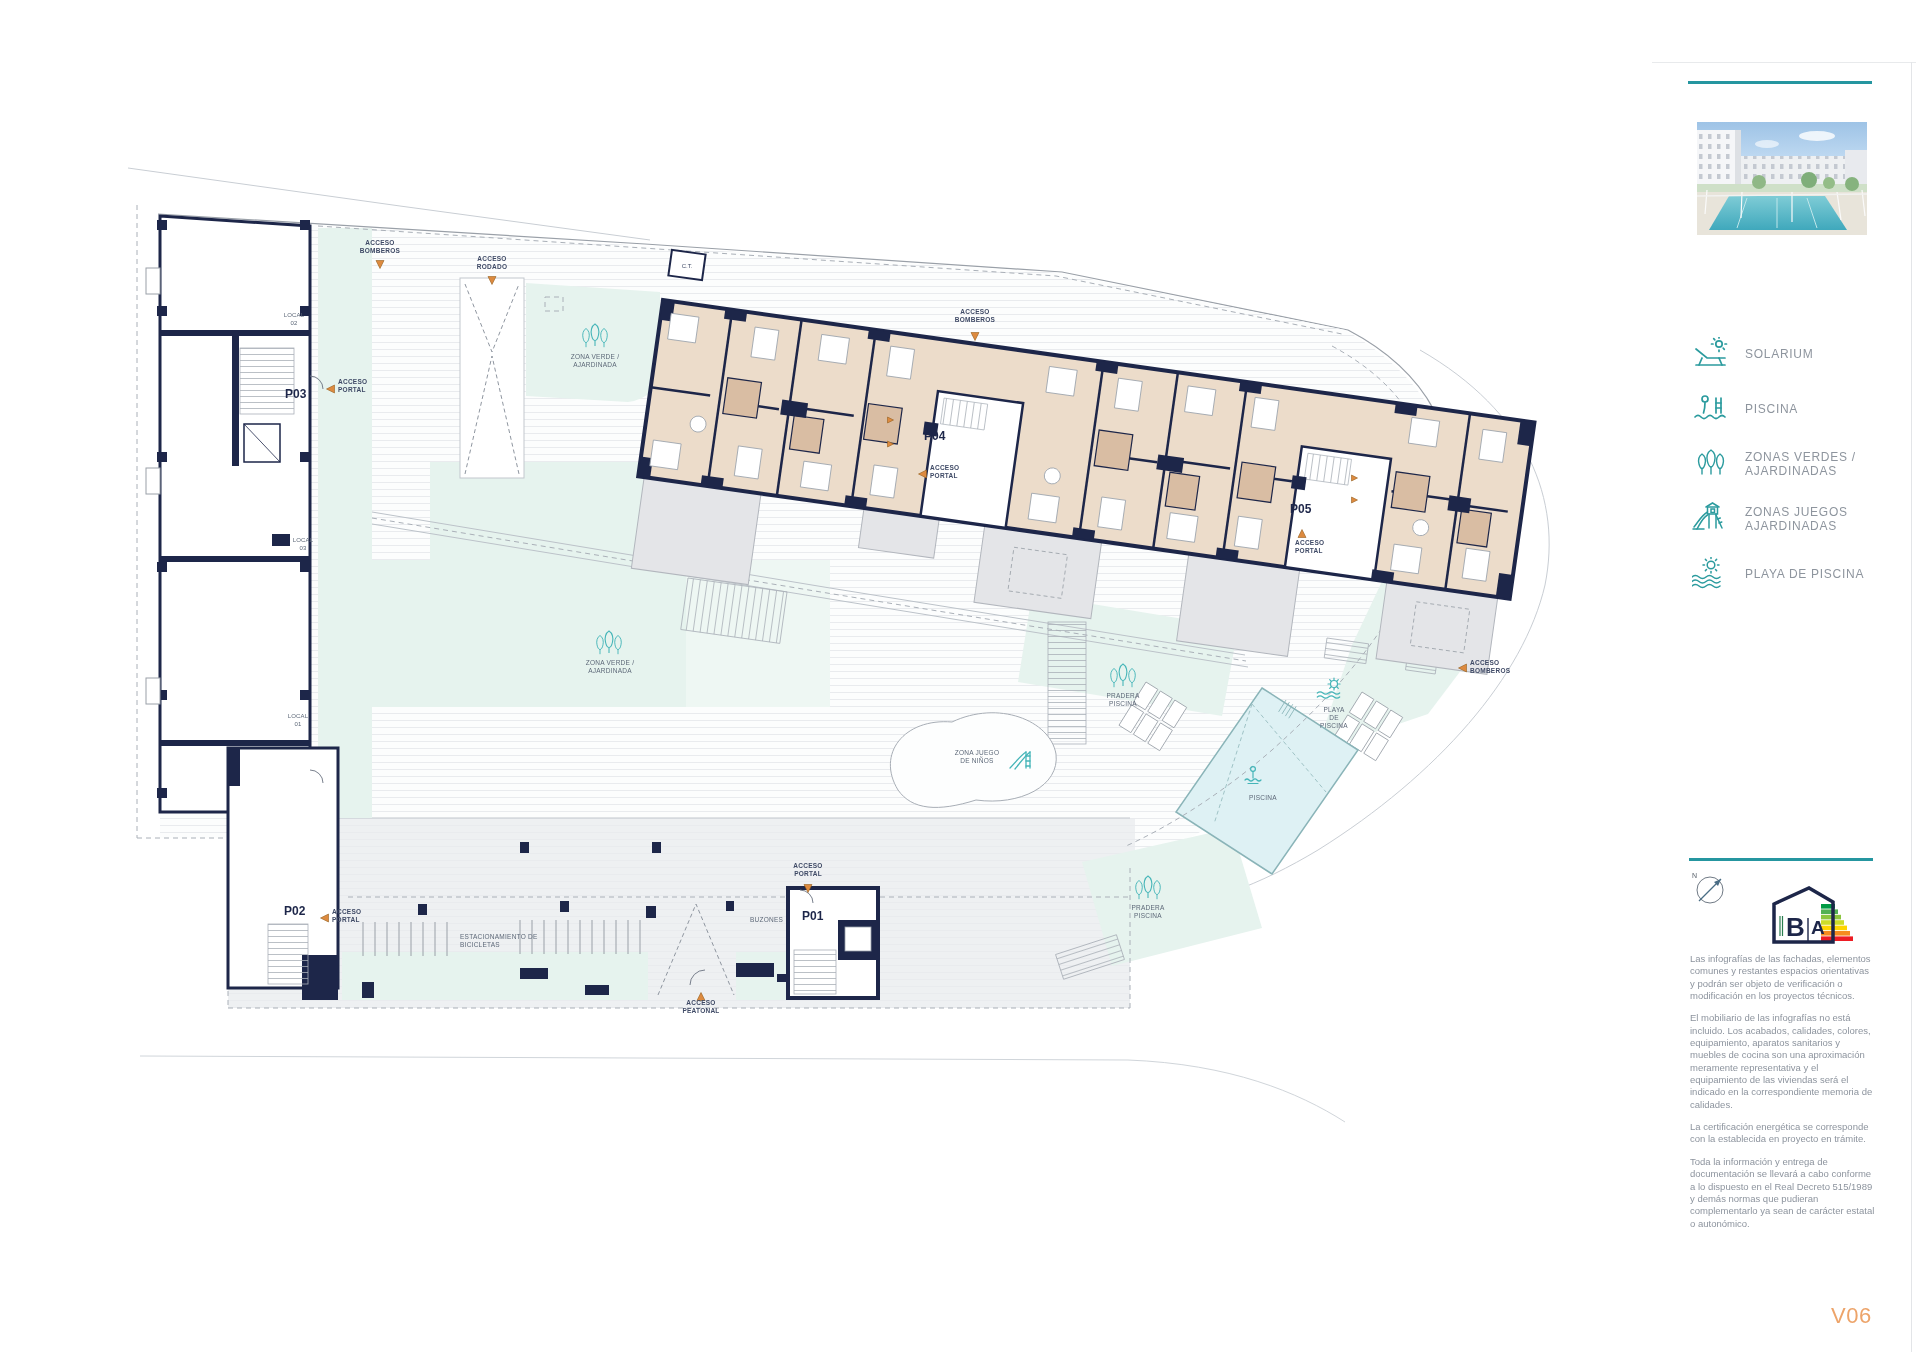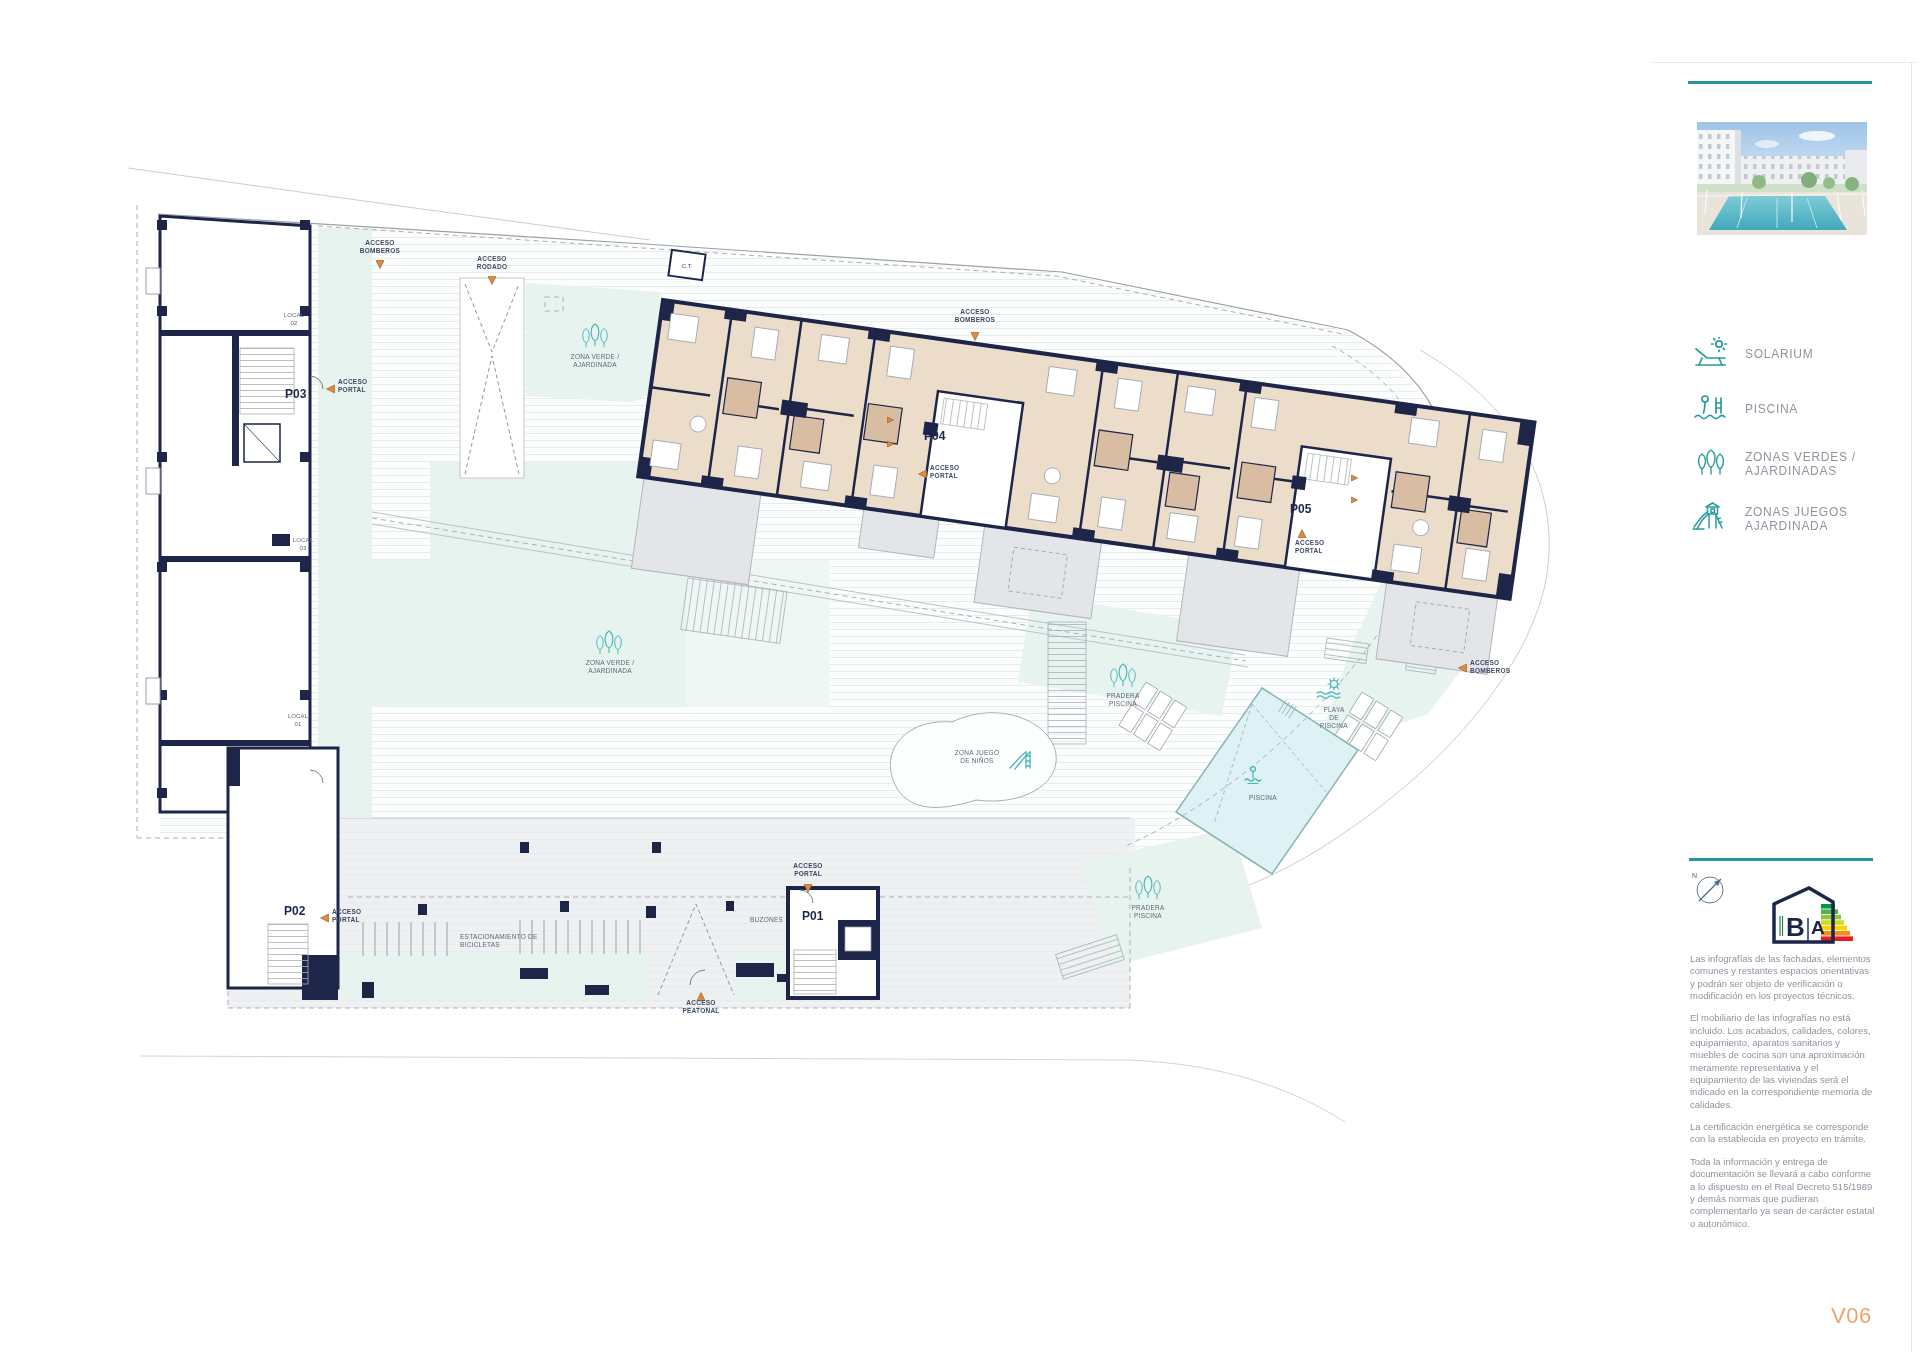--- a/index.html
+++ b/index.html
@@ -550,21 +550,38 @@
       <rect x="19" y="7" width="3.5" height="3.5"></rect>
       <line x1="17" y1="12" x2="17" y2="26"></line>
           <line x1="24" y1="12" x2="24" y2="26"></line>
       <path d="M15.5,10 C9,14 7,19 2,25"></path>
           <path d="M15.5,13 C10.5,16 9,20 5,27"></path>
       <line x1="24" y1="13" x2="30" y2="26"></line>
           <line x1="25.5" y1="17" x2="28.3" y2="16"></line>
       <line x1="27" y1="21" x2="29.8" y2="20"></line>
           <line x1="1" y1="27" x2="12" y2="27"></line>
     </svg>
-    <span class="legend-label">ZONAS JUEGOS AJARDINADA</span>
+    <span class="legend-label">ZONAS JUEGOS AJARDINADAS</span>
+  </div>
+  <div class="legend-row">
+    <svg class="legend-icon" viewBox="0 0 38 34" fill="none" stroke="#2b9b9e" stroke-width="1.5" stroke-linecap="round">
+      <circle cx="19" cy="8" r="3.8"></circle>
+      <line x1="19" y1="1.5" x2="19" y2="0"></line>
+          <line x1="19" y1="14.5" x2="19" y2="16"></line>
+      <line x1="12.5" y1="8" x2="11" y2="8"></line>
+          <line x1="25.5" y1="8" x2="27" y2="8"></line>
+      <line x1="14.5" y1="3.5" x2="13.4" y2="2.4"></line>
+          <line x1="23.5" y1="3.5" x2="24.6" y2="2.4"></line>
+      <line x1="14.5" y1="12.5" x2="13.4" y2="13.6"></line>
+          <line x1="23.5" y1="12.5" x2="24.6" y2="13.6"></line>
+      <path d="M5,20 q3.5,-3 7,0 q3.5,3 7,0 q3.5,-3 7,0 q3.5,3 7,0" transform="translate(-5,0)"></path>
+      <path d="M5,24.5 q3.5,-3 7,0 q3.5,3 7,0 q3.5,-3 7,0 q3.5,3 7,0" transform="translate(-5,0)"></path>
+      <path d="M5,29 q3.5,-3 7,0 q3.5,3 7,0 q3.5,-3 7,0 q3.5,3 7,0" transform="translate(-5,0)"></path>
+    </svg>
+    <span class="legend-label">PLAYA DE PISCINA</span>
   </div>
 </div>
 
 <div id="rule-bottom" class="rule"></div>
 
 <svg id="compass" width="44" height="44" viewBox="0 0 44 44">
   <circle cx="24" cy="24" r="13" stroke="#707a85" stroke-width="1" fill="none"></circle>
   <line x1="13" y1="35" x2="35" y2="13" stroke="#4a6d85" stroke-width="1.2"></line>
   <path d="M35,13 L28,16 L32,20 Z" fill="#4a6d85"></path>
   <text x="6" y="12" font-size="7" fill="#555e68">N</text>

